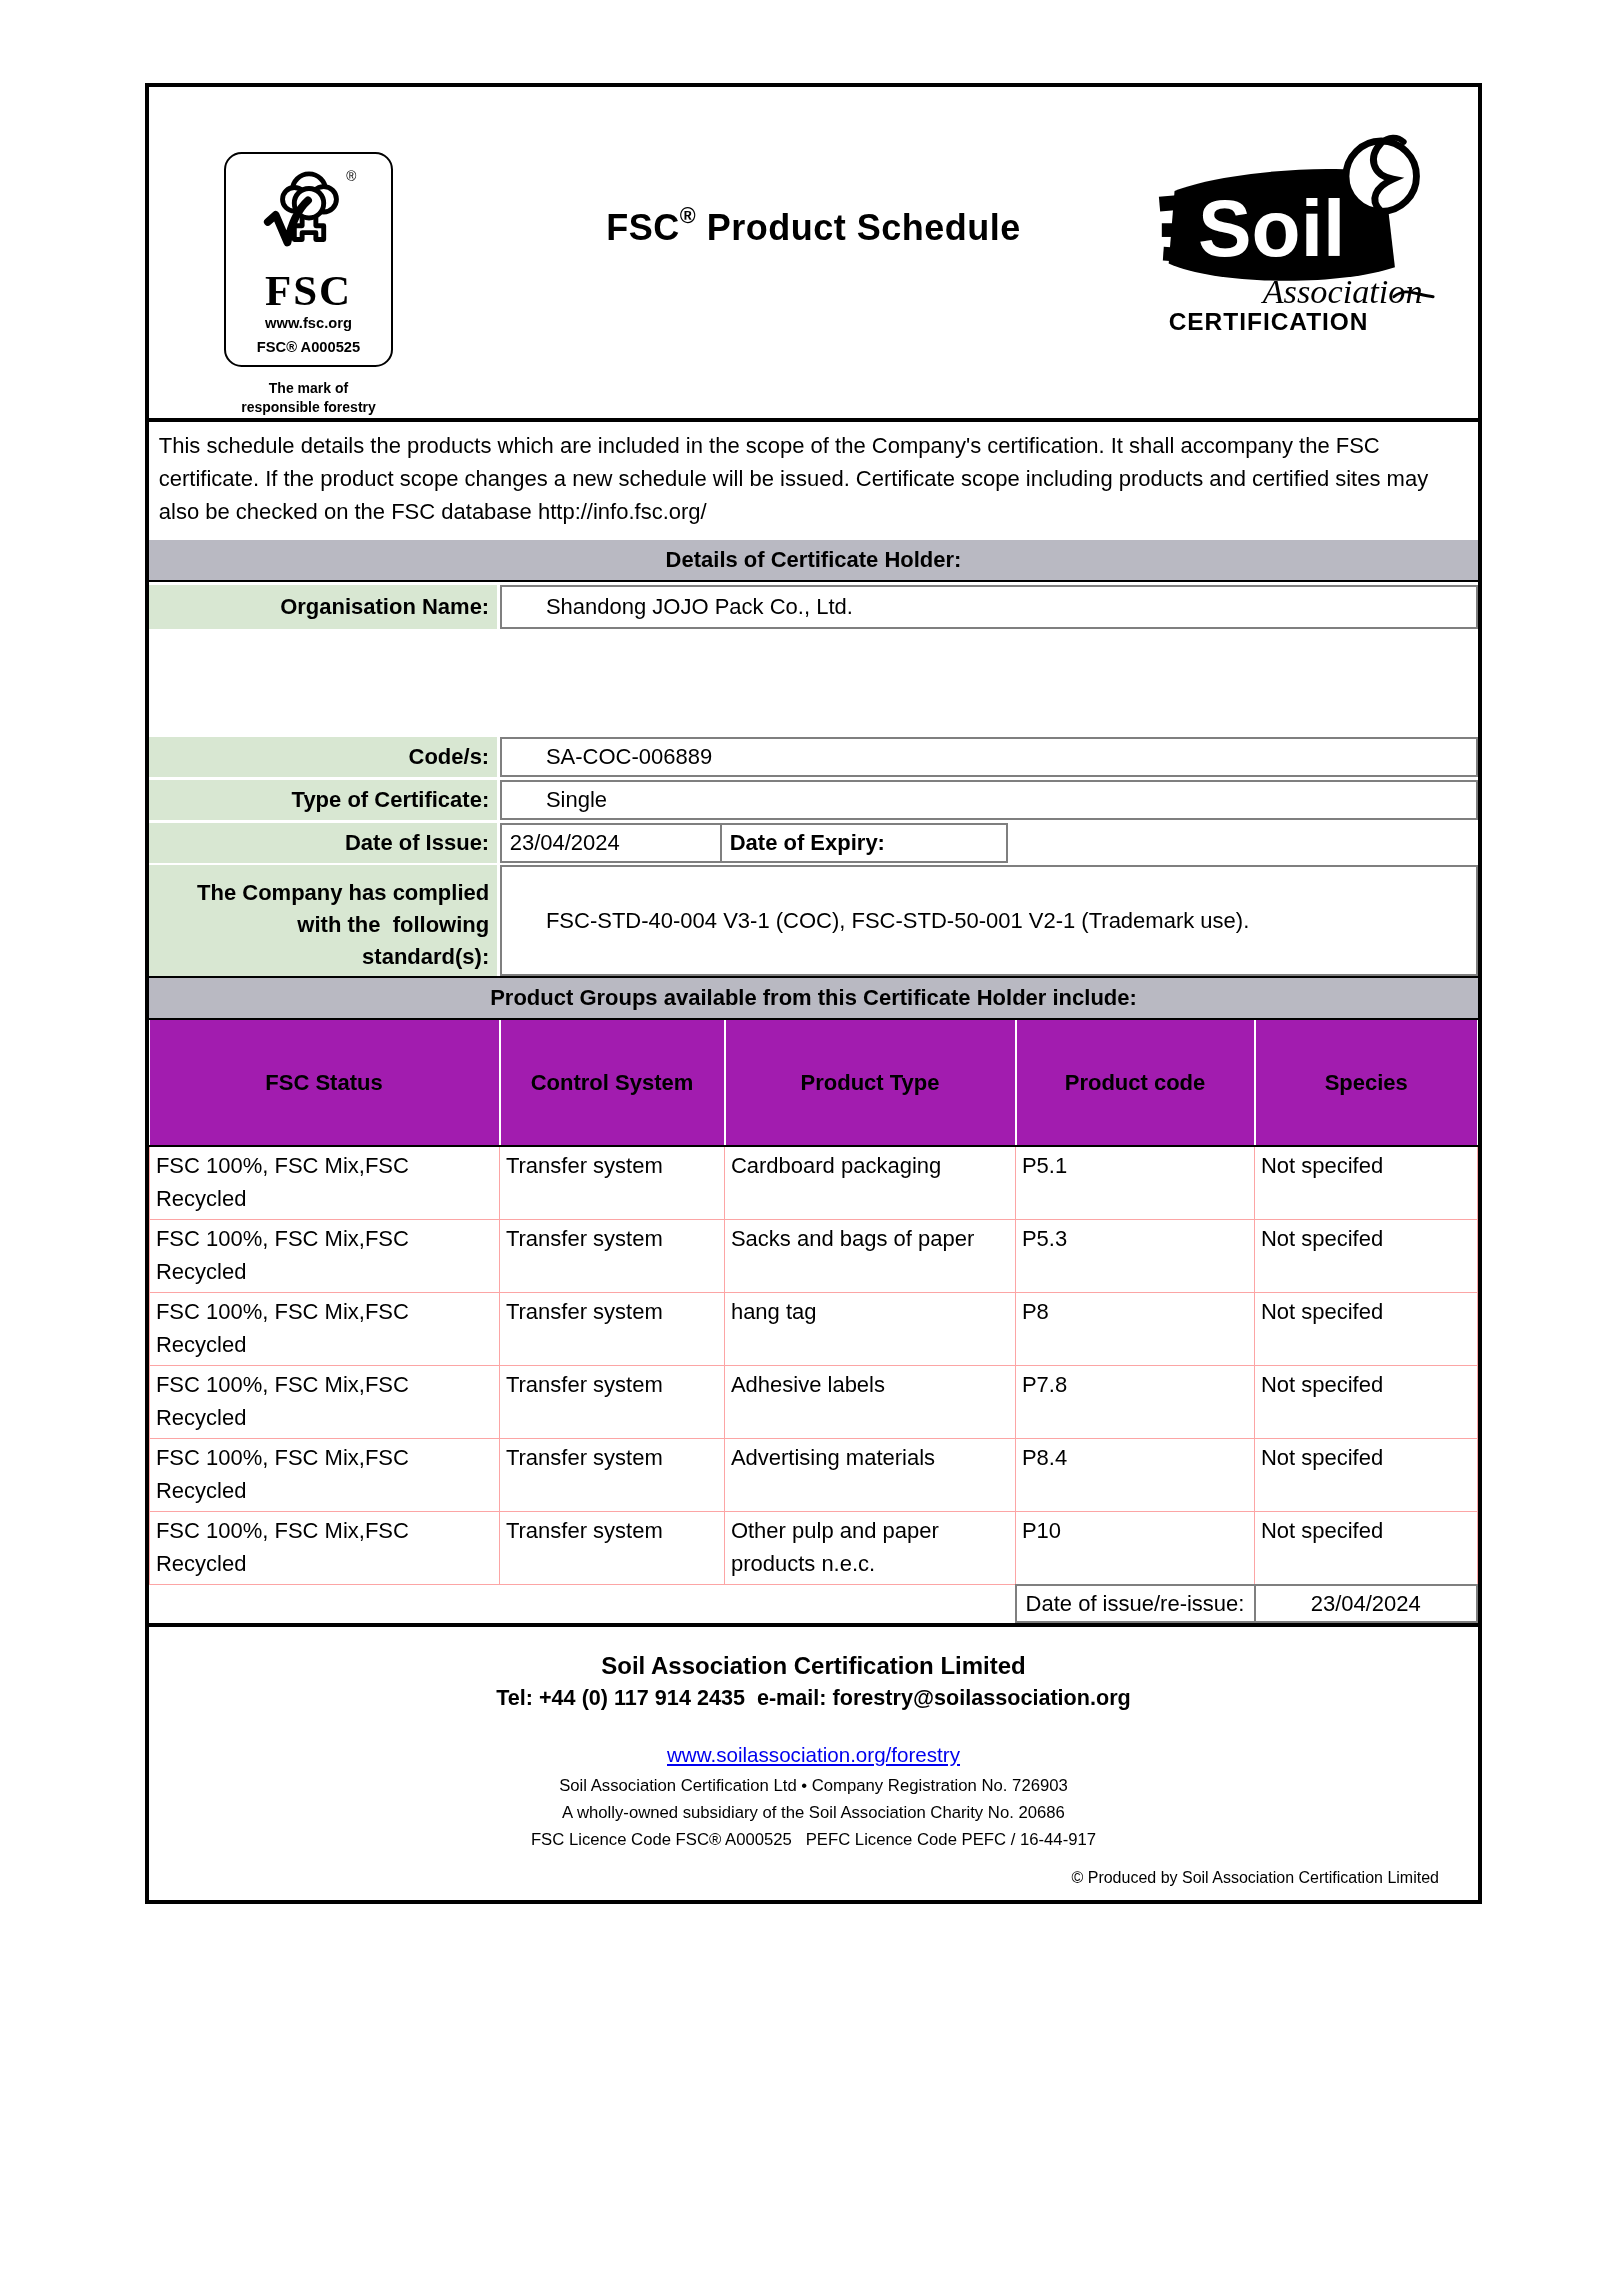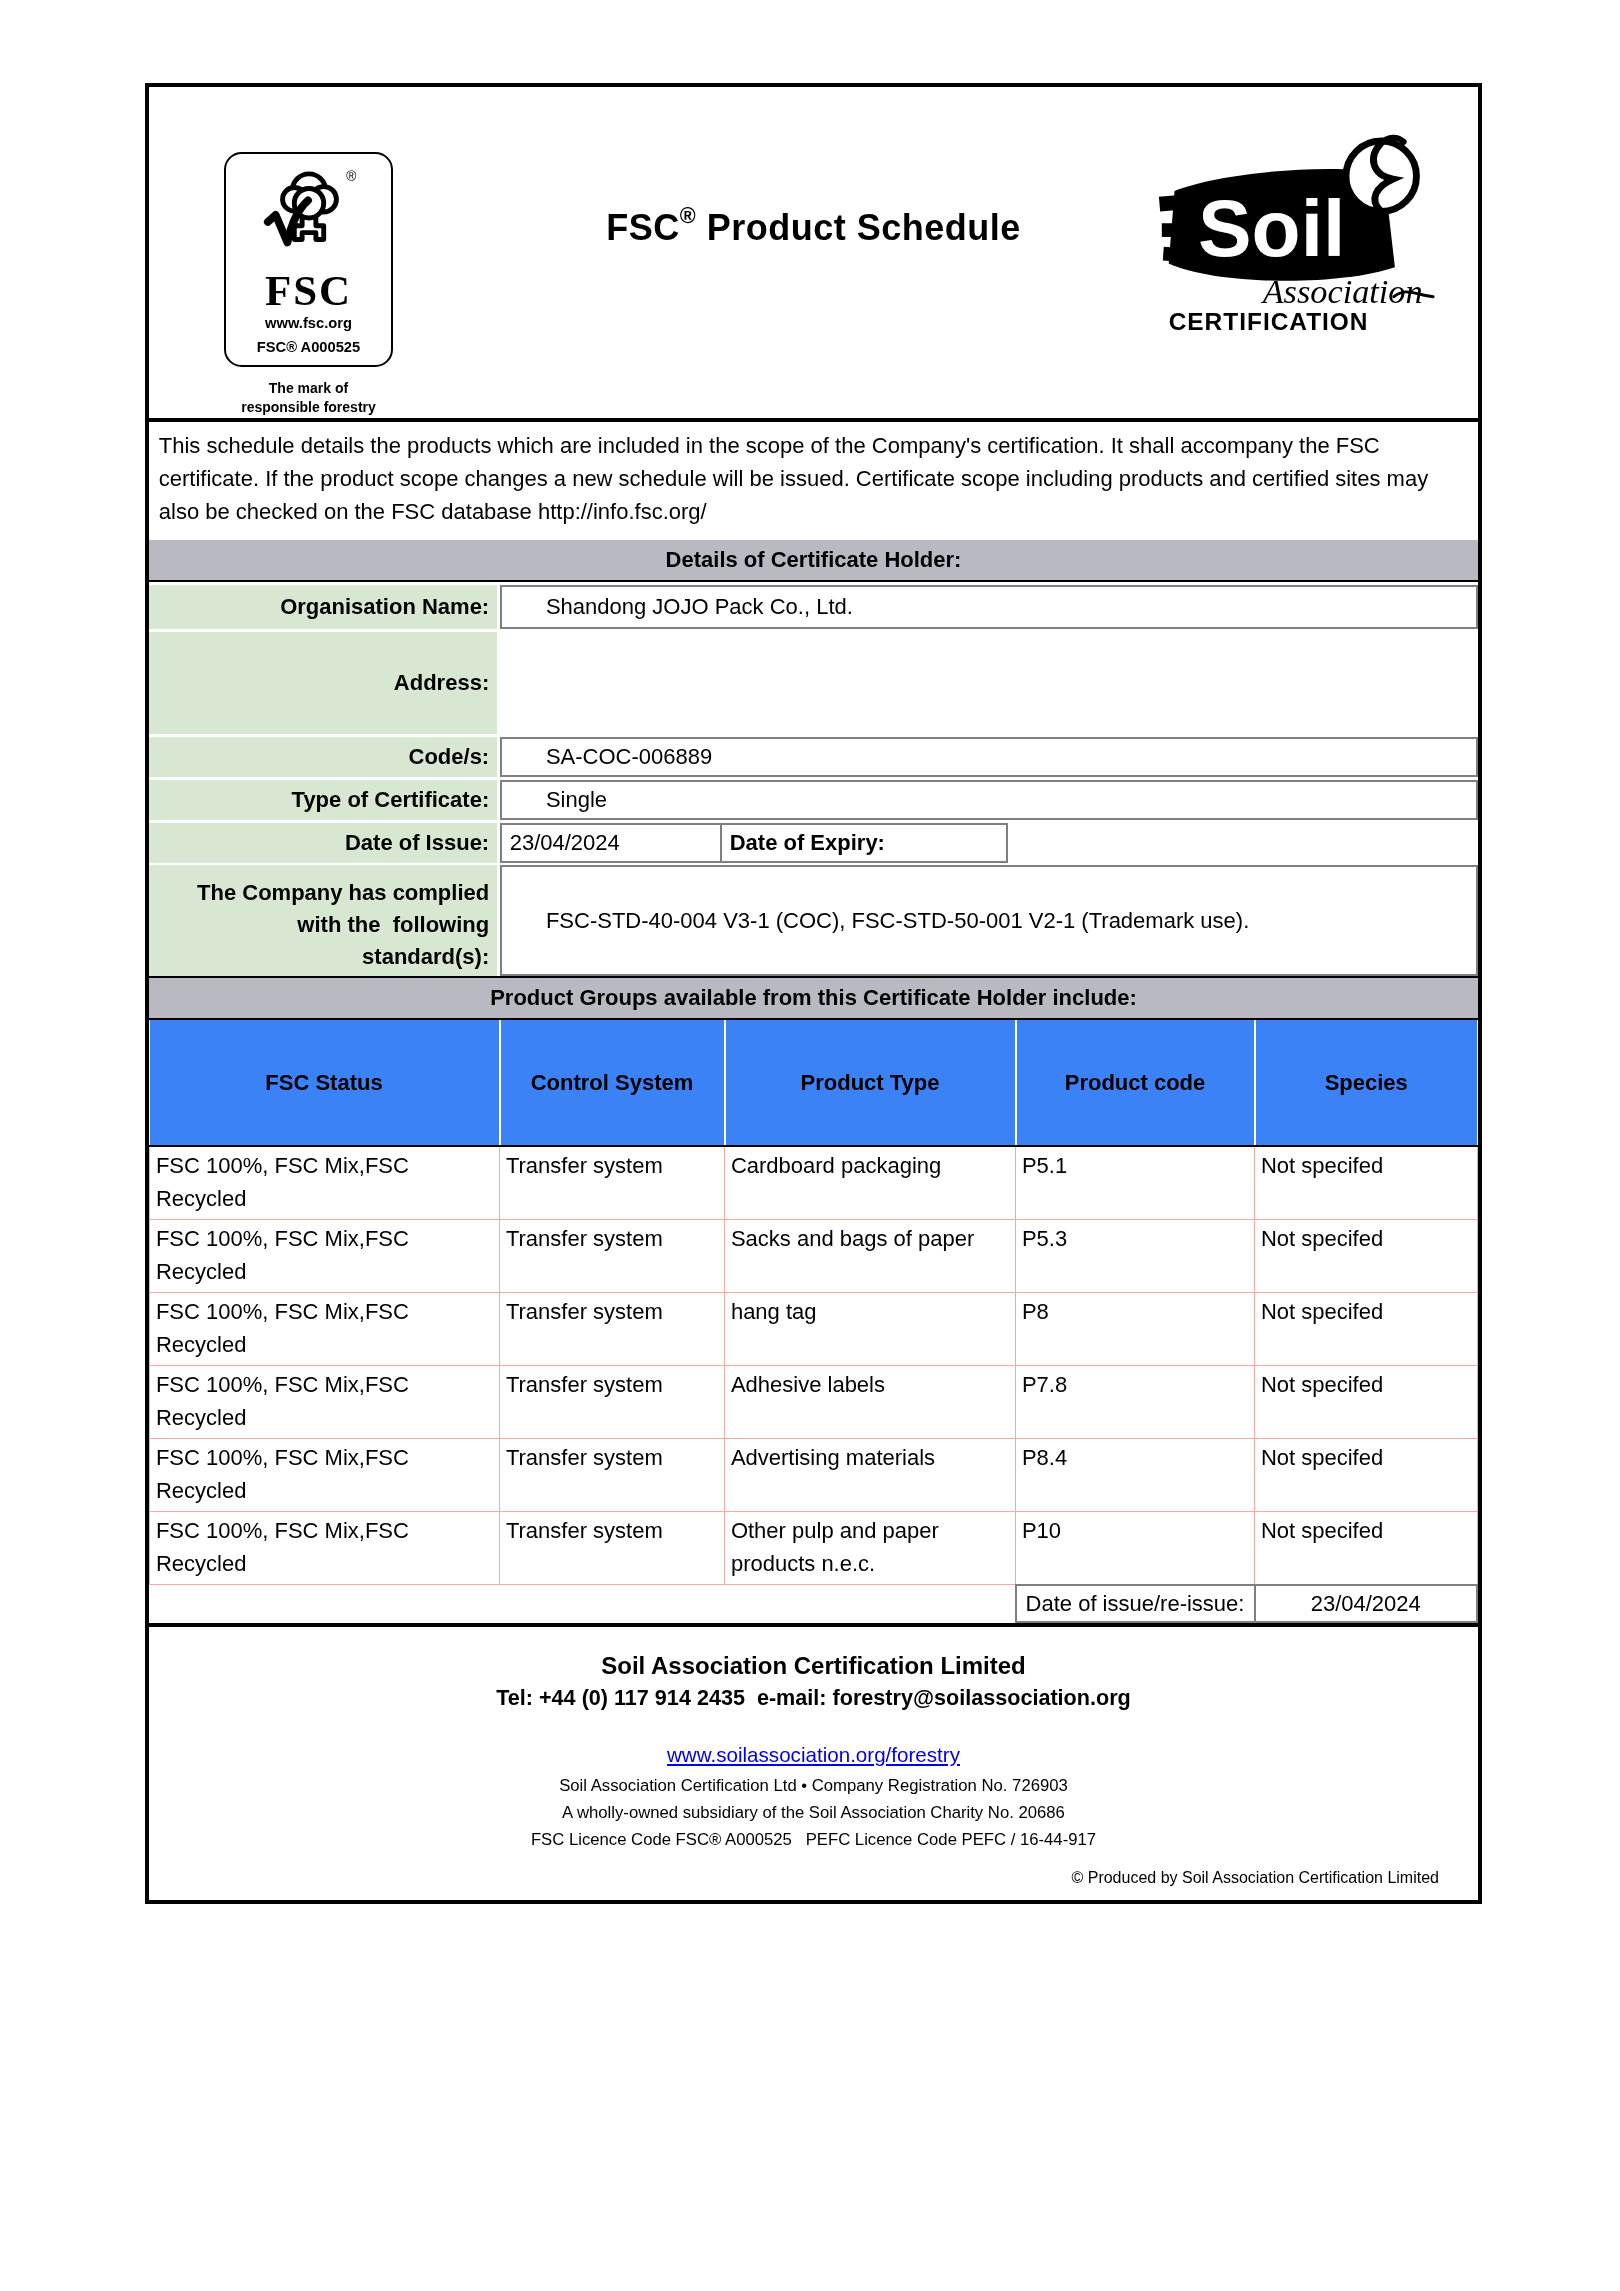--- a/index.html
+++ b/index.html
@@ -43,21 +43,21 @@
   .dval{flex:1;padding-left:44px;}
   .h-org{min-height:44px;}  .h-addr{min-height:102px;}
   .h-sm{min-height:32px;}   .h-std{min-height:94px;}
   .dcell.fixed1{width:222px;flex:none;}
   .dcell.fixed2{width:288px;flex:none;font-weight:bold;margin-left:-2px;}
   .dcell.last{margin-left:-2px;}
   .keep-space{white-space:pre-wrap;}
   
   table.ptable{width:100%;border-collapse:collapse;table-layout:fixed;font-size:22px;}
   table.ptable th{
-    background:#3b82f6;font-weight:bold;height:125px;text-align:center;vertical-align:middle;
+    background:#a21caf;font-weight:bold;height:125px;text-align:center;vertical-align:middle;
     border-left:2.9px solid #fff;border-bottom:2px solid #000;border-top:0;padding:0 3.9px;
   }
   table.ptable th:first-child{border-left:0;}
   table.ptable td{
     border:1px solid #fca5a5;padding:2px 7.8px 3.9px 5.9px;vertical-align:top;
     line-height:1.5;background:#fff;box-sizing:border-box;
   }
   table.ptable tr.prow td{height:73px;}
   table.ptable tr.prow-last td{height:57px;}
   td.v-mid{vertical-align:middle;}
@@ -124,21 +124,20 @@
   <div class="intro-sec">This schedule details the products which are included in the scope of the Company's certification. It shall accompany the FSC certificate. If the product scope changes a new schedule will be issued. Certificate scope including products and certified sites may also be checked on the FSC database http://info.fsc.org/</div>
 
   <div class="bar">Details of Certificate Holder:</div>
 
   <div class="details">
     <div class="drow h-org">
       <div class="dlabel h-org">Organisation Name:</div>
       <div class="dcell dval h-org">Shandong JOJO Pack Co., Ltd.</div>
     </div>
     <div class="drow h-addr">
-      <div class="dlabel h-addr">Address:</div>
     </div>
     <div class="drow h-sm">
       <div class="dlabel h-sm">Code/s:</div>
       <div class="dcell dval h-sm">SA-COC-006889</div>
     </div>
     <div class="drow h-sm">
       <div class="dlabel h-sm">Type of Certificate:</div>
       <div class="dcell dval h-sm">Single</div>
     </div>
     <div class="drow h-sm">

